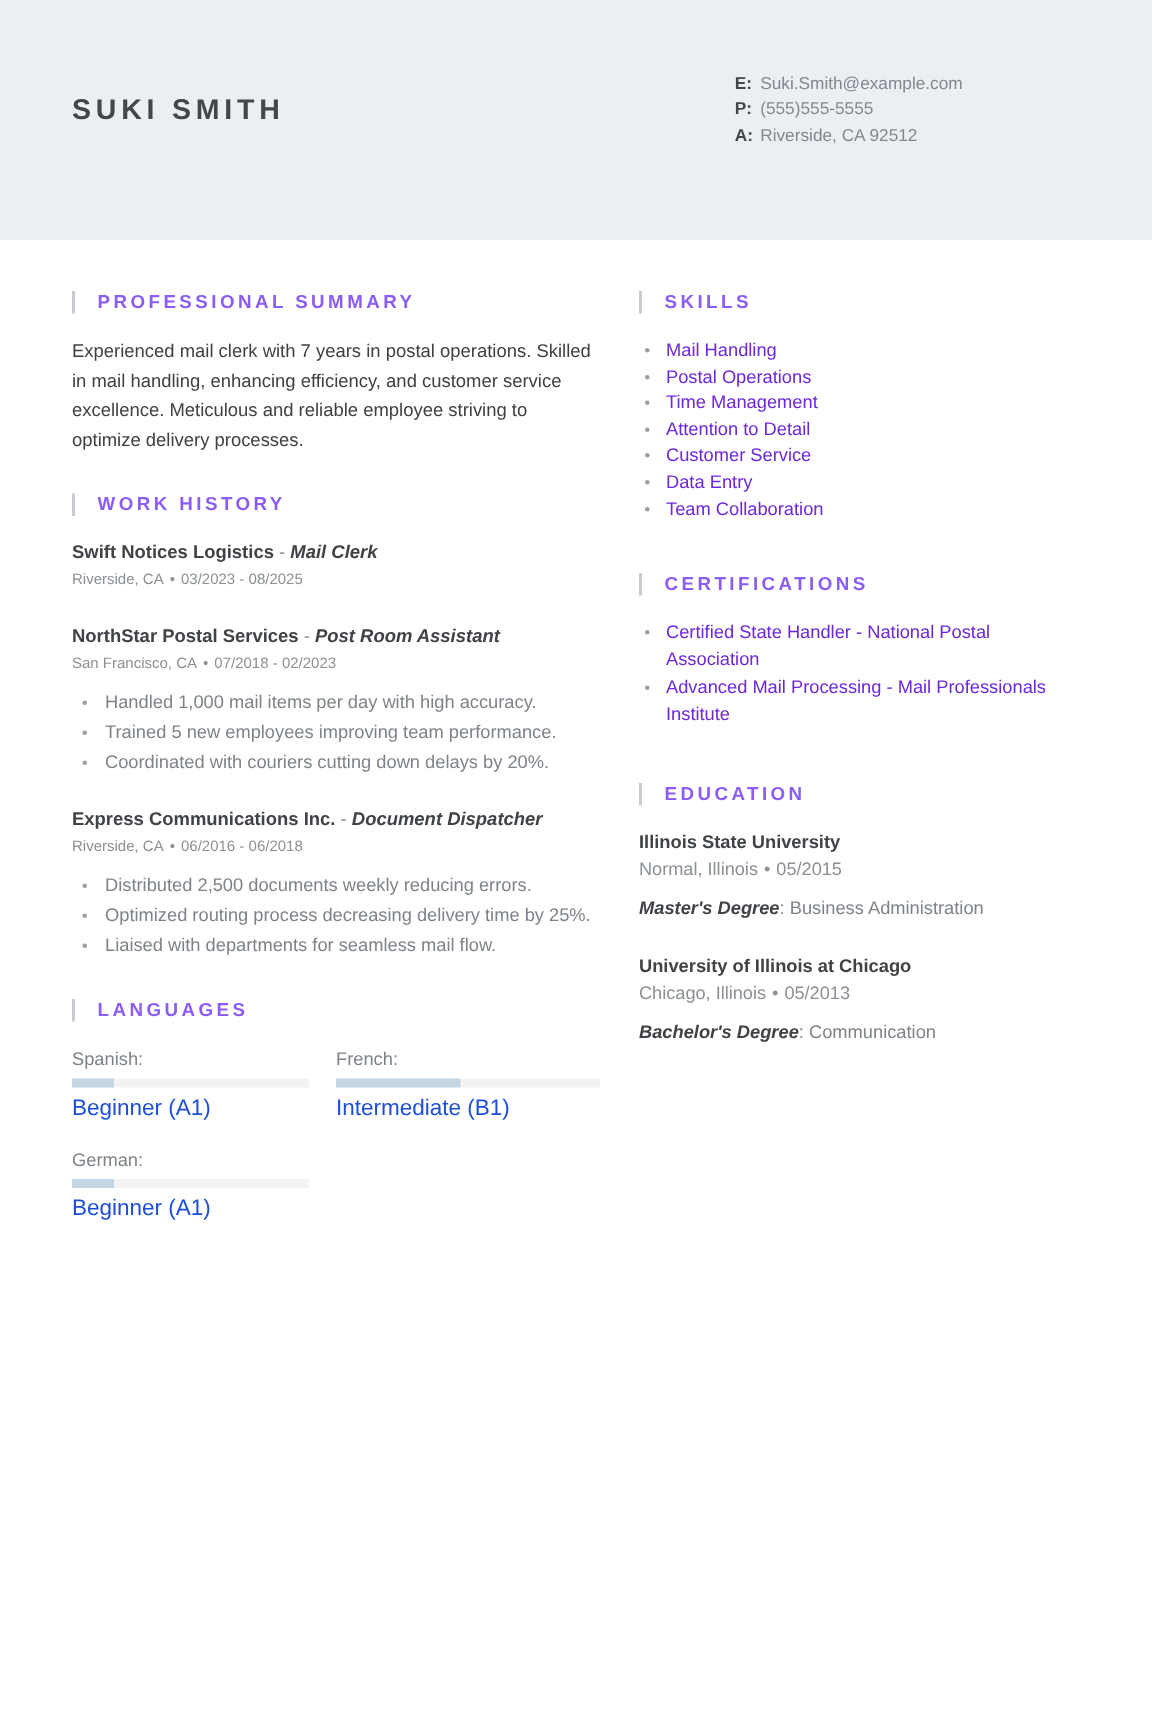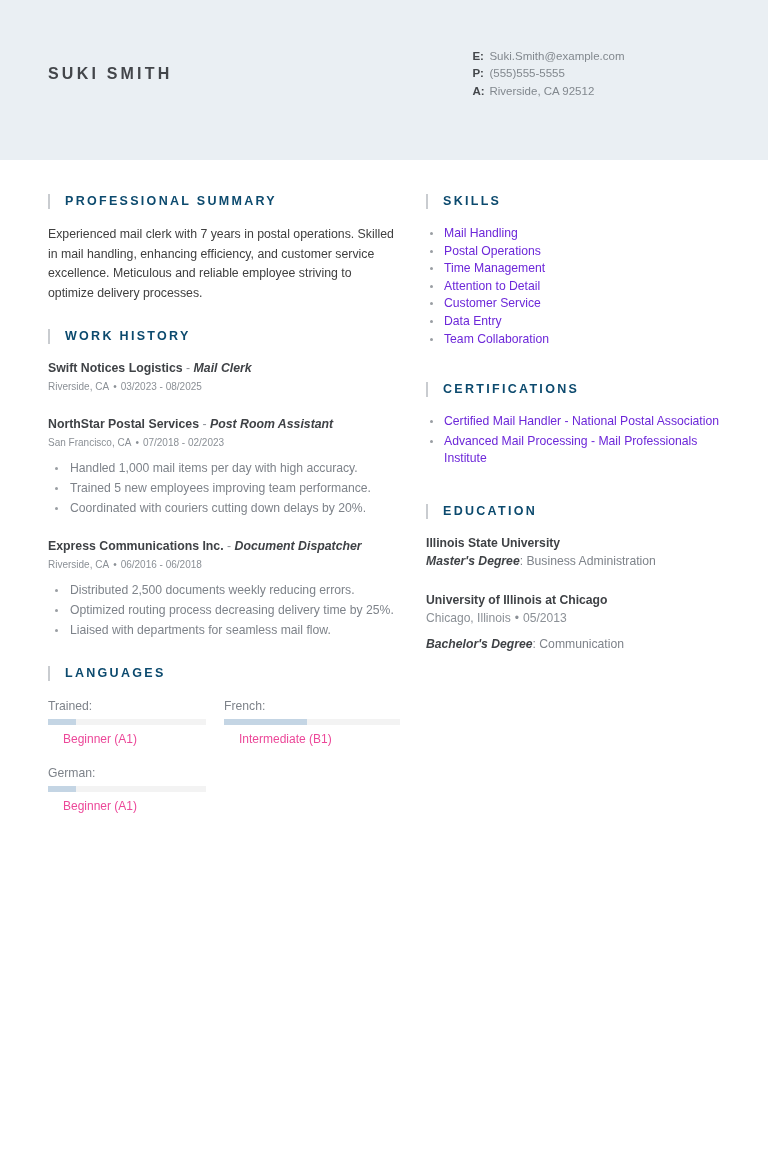--- a/index.html
+++ b/index.html
@@ -25,21 +25,21 @@
   .header {
     background: #eaeff3;
     height: 160px;
     box-sizing: border-box;
     padding: 0 48px;
     display: flex;
     align-items: center;
     justify-content: flex-start;
   }
   .header-name {
-    font-size: 16px;
+    font-size: 19px;
     font-weight: bold;
     letter-spacing: 3.2px;
     color: #43464a;
     text-transform: uppercase;
     white-space: nowrap;
     flex: 0 0 auto;
     margin-top: -12px;
   }
   .contact-block {
     margin-left: 300px;
@@ -98,21 +98,21 @@
     width: 2px;
     height: 15px;
     background: #c9ccd0;
     margin-right: 15px;
     flex: 0 0 2px;
   }
   .sec-title {
     font-size: 12.5px;
     font-weight: bold;
     letter-spacing: 2.3px;
-    color: #0c4a6e;
+    color: #8b5cf6;
     text-transform: uppercase;
     line-height: 1;
   }
 
   
   .summary-text {
     font-size: 12.3px;
     line-height: 19.5px;
     color: #404040;
   }
@@ -183,24 +183,23 @@
     height: 6px;
     background: #f3f3f3;
     width: 100%;
     margin-bottom: 5px;
   }
   .lang-fill {
     height: 6px;
     background: #c4d5e4;
   }
   .lang-level {
-    font-size: 12px;
+    font-size: 15px;
     line-height: 18px;
-    color: #ec4899;
-    margin-left: 15px;
+    color: #1d4ed8;
   }
 
   
   ul.plain-bullets {
     list-style: none;
     margin: 0;
     padding: 0;
   }
   ul.plain-bullets li {
     position: relative;
@@ -328,21 +327,21 @@
         </div>
       </div>
 
       <div class="section" style="margin-top:22px;">
         <div class="sec-head">
           <span class="sec-bar"></span>
           <span class="sec-title">LANGUAGES</span>
         </div>
         <div class="lang-grid">
           <div class="lang-item">
-            <div class="lang-name">Trained:</div>
+            <div class="lang-name">Spanish:</div>
             <div class="lang-track">
               <div class="lang-fill" style="width: 18%;"></div>
             </div>
             <div class="lang-level">Beginner (A1)</div>
           </div>
           <div class="lang-item">
             <div class="lang-name">French:</div>
             <div class="lang-track">
               <div class="lang-fill" style="width: 47%;"></div>
             </div>
@@ -377,33 +376,36 @@
           <li>Team Collaboration</li>
         </ul>
       </div>
 
       <div class="section" style="margin-bottom:36px;">
         <div class="sec-head">
           <span class="sec-bar"></span>
           <span class="sec-title">CERTIFICATIONS</span>
         </div>
         <ul class="plain-bullets cert-list">
-          <li>Certified Mail Handler - National Postal Association</li>
+          <li>Certified State Handler - National Postal Association</li>
           <li>Advanced Mail Processing - Mail Professionals Institute</li>
         </ul>
       </div>
 
       <div class="section">
         <div class="sec-head">
           <span class="sec-bar"></span>
           <span class="sec-title">EDUCATION</span>
         </div>
 
         <div class="edu">
           <div class="edu-school">Illinois State University</div>
+          <div class="edu-meta">
+            <span>Normal, Illinois</span><span class="sep">•</span><span>05/2015</span>
+          </div>
           <div class="edu-degree">
             <span class="edu-degree-label">Master's Degree</span><span>: Business Administration</span>
           </div>
         </div>
 
         <div class="edu" style="margin-top:22px;">
           <div class="edu-school">University of Illinois at Chicago</div>
           <div class="edu-meta">
             <span>Chicago, Illinois</span><span class="sep">•</span><span>05/2013</span>
           </div>

